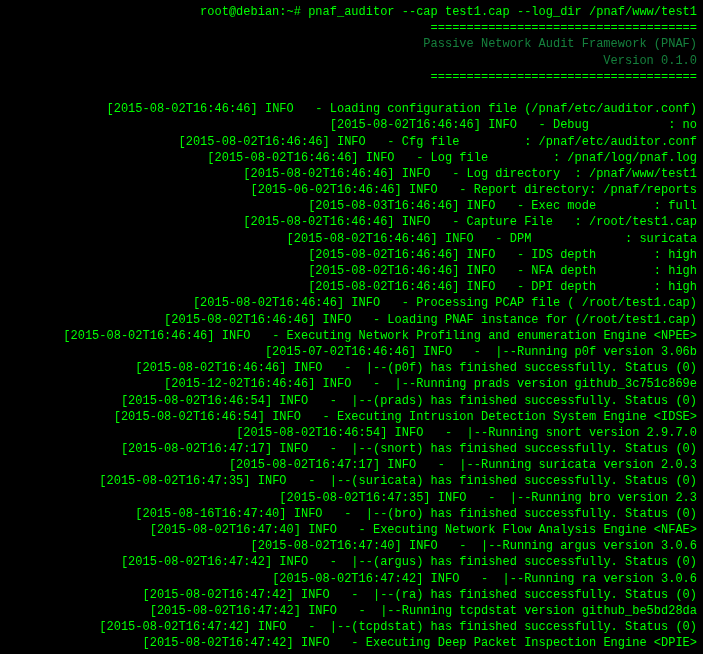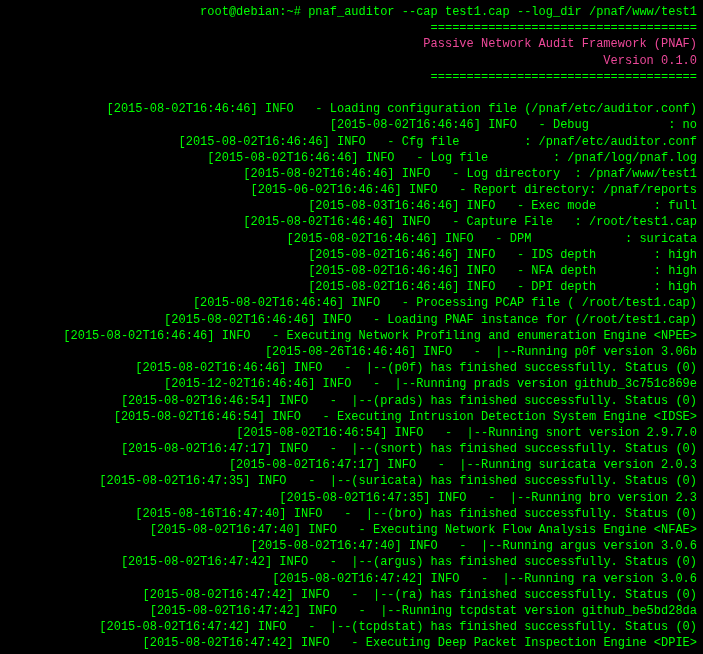--- a/index.html
+++ b/index.html
@@ -25,21 +25,21 @@
       display: block;
       text-align: right;
     }
     .prompt {
       color: #00ff00;
     }
     .separator {
       color: #00ff00;
     }
     .header-title {
-      color: #ec4899;
+      color: #15803d;
       margin-left: 39px;
     }
     .log-line {
       color: #00ff00;
     }
   </style>
 </head>
 <body>
 
 <div class="terminal">
@@ -58,21 +58,21 @@
       <span class="line log-line">[2015-06-02T16:46:46] INFO   - Report directory: /pnaf/reports</span>
       <span class="line log-line">[2015-08-03T16:46:46] INFO   - Exec mode        : full</span>
       <span class="line log-line">[2015-08-02T16:46:46] INFO   - Capture File   : /root/test1.cap</span>
       <span class="line log-line">[2015-08-02T16:46:46] INFO   - DPM             : suricata</span>
       <span class="line log-line">[2015-08-02T16:46:46] INFO   - IDS depth        : high</span>
       <span class="line log-line">[2015-08-02T16:46:46] INFO   - NFA depth        : high</span>
       <span class="line log-line">[2015-08-02T16:46:46] INFO   - DPI depth        : high</span>
       <span class="line log-line">[2015-08-02T16:46:46] INFO   - Processing PCAP file ( /root/test1.cap)</span>
       <span class="line log-line">[2015-08-02T16:46:46] INFO   - Loading PNAF instance for (/root/test1.cap)</span>
       <span class="line log-line">[2015-08-02T16:46:46] INFO   - Executing Network Profiling and enumeration Engine &lt;NPEE&gt;</span>
-      <span class="line log-line">[2015-08-26T16:46:46] INFO   -  |--Running p0f version 3.06b</span>
+      <span class="line log-line">[2015-07-02T16:46:46] INFO   -  |--Running p0f version 3.06b</span>
       <span class="line log-line">[2015-08-02T16:46:46] INFO   -  |--(p0f) has finished successfully. Status (0)</span>
       <span class="line log-line">[2015-12-02T16:46:46] INFO   -  |--Running prads version github_3c751c869e</span>
       <span class="line log-line">[2015-08-02T16:46:54] INFO   -  |--(prads) has finished successfully. Status (0)</span>
       <span class="line log-line">[2015-08-02T16:46:54] INFO   - Executing Intrusion Detection System Engine &lt;IDSE&gt;</span>
       <span class="line log-line">[2015-08-02T16:46:54] INFO   -  |--Running snort version 2.9.7.0</span>
       <span class="line log-line">[2015-08-02T16:47:17] INFO   -  |--(snort) has finished successfully. Status (0)</span>
       <span class="line log-line">[2015-08-02T16:47:17] INFO   -  |--Running suricata version 2.0.3</span>
       <span class="line log-line">[2015-08-02T16:47:35] INFO   -  |--(suricata) has finished successfully. Status (0)</span>
       <span class="line log-line">[2015-08-02T16:47:35] INFO   -  |--Running bro version 2.3</span>
       <span class="line log-line">[2015-08-16T16:47:40] INFO   -  |--(bro) has finished successfully. Status (0)</span>

